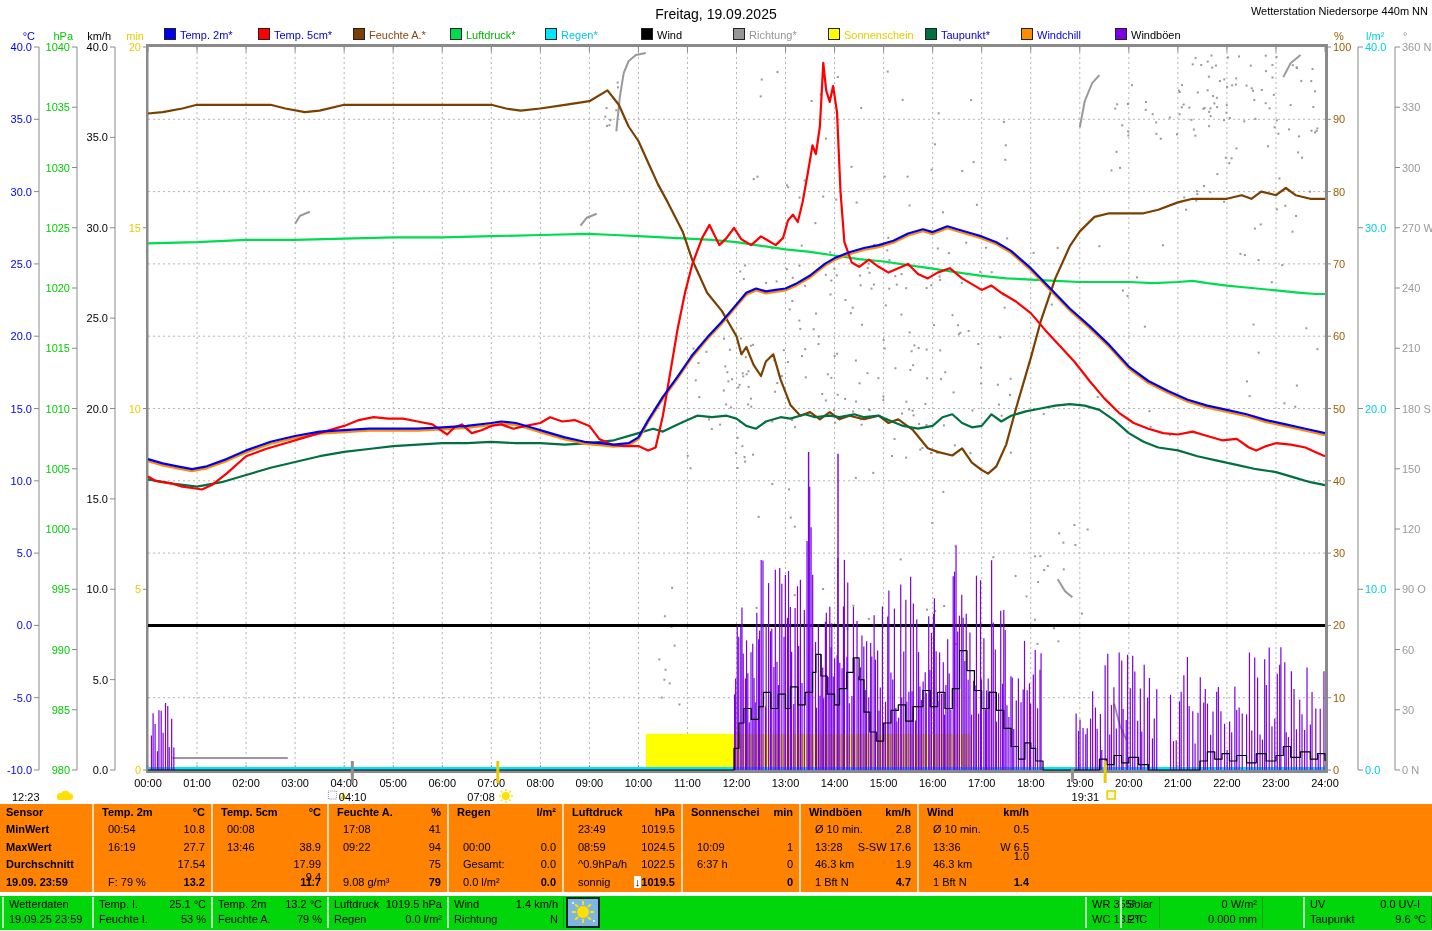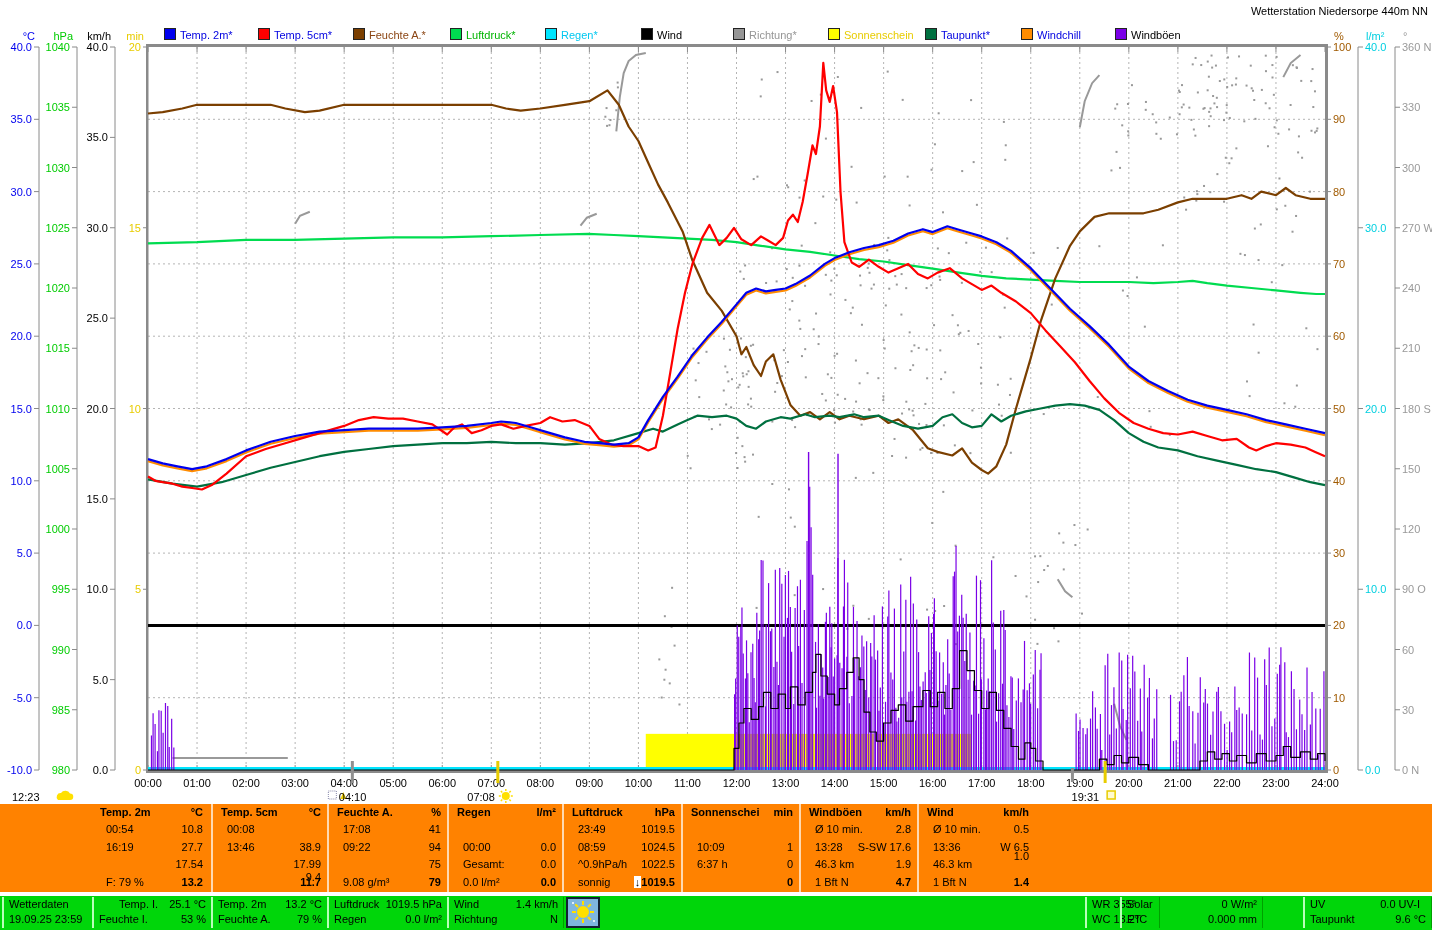--- a/index.html
+++ b/index.html
@@ -1080,35 +1080,43 @@
         <line x1="1105.146208333333" y1="761" x2="1105.146208333333" y2="783" stroke="#e8cc00" stroke-width="3"></line>
         <line x1="1072.4354166666667" y1="768" x2="1072.4354166666667" y2="782" stroke="#909090" stroke-width="3"></line>
         <text x="1099.146208333333" y="801" fill="#000" font-size="11" text-anchor="end" font-family="&quot;Liberation Sans&quot;,&quot;DejaVu Sans&quot;,sans-serif" font-weight="normal">19:31</text>
         <rect x="1107.146208333333" y="791" width="8" height="8" fill="#fffbd0" stroke="#e8cc00" stroke-width="1.5"></rect>
         <text x="12" y="801" fill="#000" font-size="11" text-anchor="start" font-family="&quot;Liberation Sans&quot;,&quot;DejaVu Sans&quot;,sans-serif" font-weight="normal">12:23</text>
         <g>
           <path d="M58,800 a4,4 0 0 1 3,-7 a5,4.5 0 0 1 9,0.5 a3.2,3.2 0 0 1 0,6.5 z" fill="#ffe000"></path>
         </g>
       </g>
     </svg>
+  <div class="page-title">Freitag, 19.09.2025</div>
   <div class="station">Wetterstation Niedersorpe 440m NN</div>
   <div class="legend" id="legend">
       <div class="legend-item" style="left: 164px;"><span class="legend-box" style="background: rgb(0, 0, 238);"></span><span style="color: rgb(0, 0, 224);">Temp. 2m*</span></div>
       <div class="legend-item" style="left: 258px;"><span class="legend-box" style="background: rgb(255, 0, 0);"></span><span style="color: rgb(0, 0, 224);">Temp. 5cm*</span></div>
       <div class="legend-item" style="left: 353px;"><span class="legend-box" style="background: rgb(123, 63, 0);"></span><span style="color: rgb(139, 69, 19);">Feuchte A.*</span></div>
       <div class="legend-item" style="left: 450px;"><span class="legend-box" style="background: rgb(0, 220, 80);"></span><span style="color: rgb(0, 180, 0); text-align: center;">Luftdruck*</span></div>
       <div class="legend-item" style="left: 545px;"><span class="legend-box" style="background: rgb(0, 229, 255);"></span><span style="color: rgb(0, 200, 240);">Regen*</span></div>
       <div class="legend-item" style="left: 641px;"><span class="legend-box" style="background: rgb(0, 0, 0);"></span><span style="color: rgb(0, 0, 0);">Wind</span></div>
       <div class="legend-item" style="left: 733px;"><span class="legend-box" style="background: rgb(150, 150, 150);"></span><span style="color: rgb(150, 150, 150);">Richtung*</span></div>
       <div class="legend-item" style="left: 828px;"><span class="legend-box" style="background: rgb(255, 255, 0);"></span><span style="color: rgb(232, 204, 0);">Sonnenschein</span></div>
       <div class="legend-item" style="left: 925px;"><span class="legend-box" style="background: rgb(0, 112, 64);"></span><span style="color: rgb(0, 0, 224);">Taupunkt*</span></div>
       <div class="legend-item" style="left: 1021px;"><span class="legend-box" style="background: rgb(255, 140, 0);"></span><span style="color: rgb(0, 0, 224);">Windchill</span></div>
       <div class="legend-item" style="left: 1115px;"><span class="legend-box" style="background: rgb(122, 0, 230);"></span><span style="color: rgb(0, 0, 0);">Windböen</span></div>
     </div>
   <div class="sensor-table" id="sensor-table">
+      <div class="tbl-col" style="left:0;width:90px;">
+        <div class="tbl-cell bold" style="left:6px;top:0.0px;width:84px;">Sensor</div>
+        <div class="tbl-cell bold" style="left:6px;top:17.4px;width:84px;">MinWert</div>
+        <div class="tbl-cell bold" style="left:6px;top:34.8px;width:84px;">MaxWert</div>
+        <div class="tbl-cell bold" style="left:6px;top:52.2px;width:84px;">Durchschnitt</div>
+        <div class="tbl-cell bold" style="left:6px;top:69.6px;width:84px;">19.09. 23:59</div>
+      </div>
       <div class="tbl-col" style="left:92px;width:119px;">
         <div class="tbl-cell bold" style="left:8px;top:0;width:69px;">Temp. 2m</div>
         <div class="tbl-cell bold" style="right:8px;top:0;text-align:right;">°C</div>
         <div class="tbl-cell" style="left:14px;top:17.4px;width:61px;">00:54</div>
         <div class="tbl-cell" style="right:8px;top:17.4px;text-align:right;">10.8</div>
         <div class="tbl-cell" style="left:14px;top:34.8px;width:61px;">16:19</div>
         <div class="tbl-cell" style="right:8px;top:34.8px;text-align:right;">27.7</div>
         <div class="tbl-cell" style="left:14px;top:52.2px;width:61px;"></div>
         <div class="tbl-cell" style="right:8px;top:52.2px;text-align:right;">17.54</div>
         <div class="tbl-cell" style="left:14px;top:69.6px;width:61px;">F: 79 %</div>
@@ -1198,21 +1206,21 @@
         <div class="tbl-cell" style="left:14px;top:69.6px;width:60px;">1 Bft N</div>
         <div class="tbl-cell bold" style="right:8px;top:69.6px;text-align:right;">1.4</div>
       </div>
     </div>
   <div class="status-bar" id="status-bar">
       <div class="sb-panel" style="left: 2px; width: 88px;">
         <div class="sb-line" style="left: 5px; top: 0px; width: 78px;">Wetterdaten</div>
         <div class="sb-line" style="left: 5px; top: 15px; width: 78px;">19.09.25 23:59</div>
       </div>
       <div class="sb-panel" style="left: 92px; width: 117px;">
-        <div class="sb-line" style="left: 5px; top: 0px; width: 107px; margin-left: 20px;">Temp. I.</div>
+        <div class="sb-line" style="left: 5px; top: 0px; width: 107px;">Temp. I.</div>
         <div class="sb-line" style="right: 5px; top: 0px; text-align: right;">25.1 °C</div>
         <div class="sb-line" style="left: 5px; top: 15px; width: 107px;">Feuchte I.</div>
         <div class="sb-line" style="right: 5px; top: 15px; text-align: right;">53 %</div>
       </div>
       <div class="sb-panel" style="left: 211px; width: 114px;">
         <div class="sb-line" style="left: 5px; top: 0px; width: 104px;">Temp. 2m</div>
         <div class="sb-line" style="right: 5px; top: 0px; text-align: right;">13.2 °C</div>
         <div class="sb-line" style="left: 5px; top: 15px; width: 104px;">Feuchte A.</div>
         <div class="sb-line" style="right: 5px; top: 15px; text-align: right;">79 %</div>
       </div>

